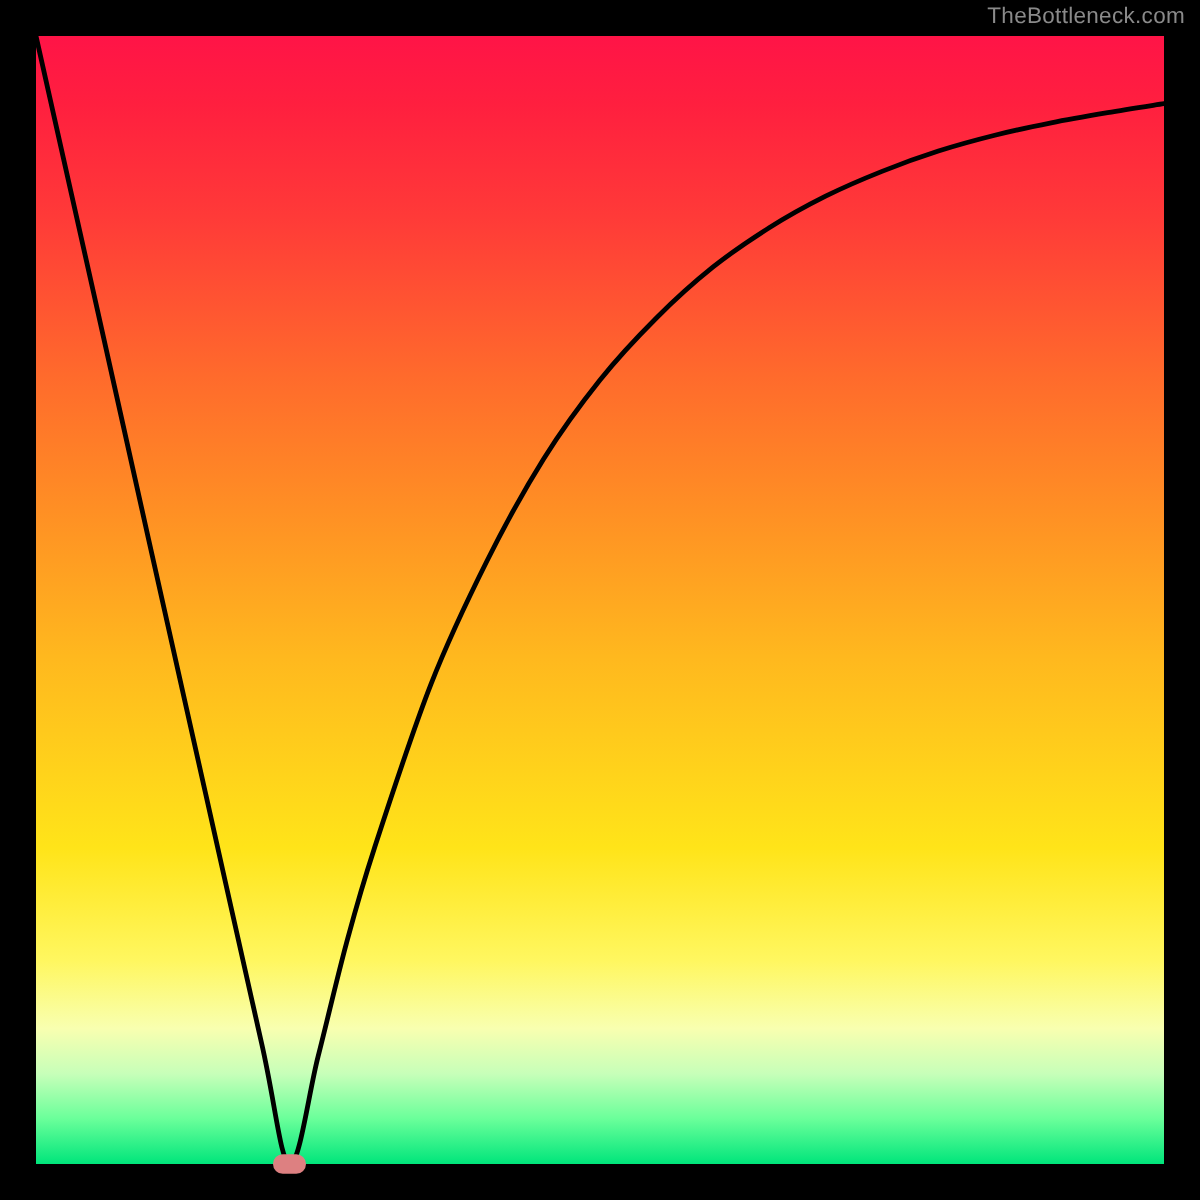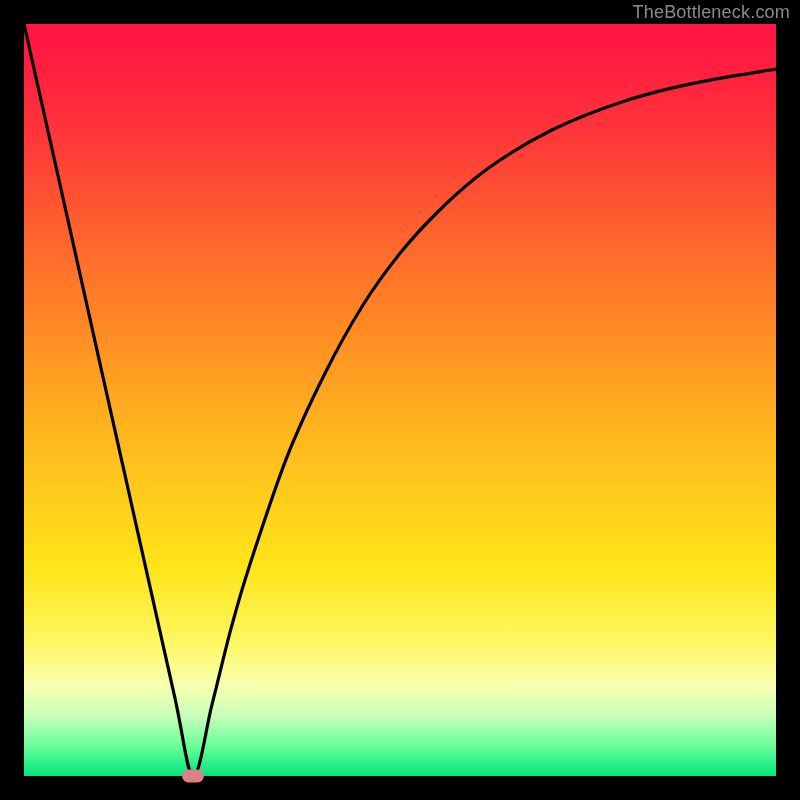--- a/index.html
+++ b/index.html
@@ -40,21 +40,21 @@
       #c7ffb9 92%,
       #6aff9a 96%,
       #00e57b 100%
     );
   }
   .watermark {
     position: absolute;
     top: 2px;
     right: 10px;
     color: #8a8a8a;
-    font-size: 18px;
+    font-size: 15px;
     font-weight: 500;
     letter-spacing: 0.2px;
     user-select: none;
   }
   svg.curve {
     position: absolute;
     top: 0;
     left: 0;
     width: 752px;
     height: 752px;

